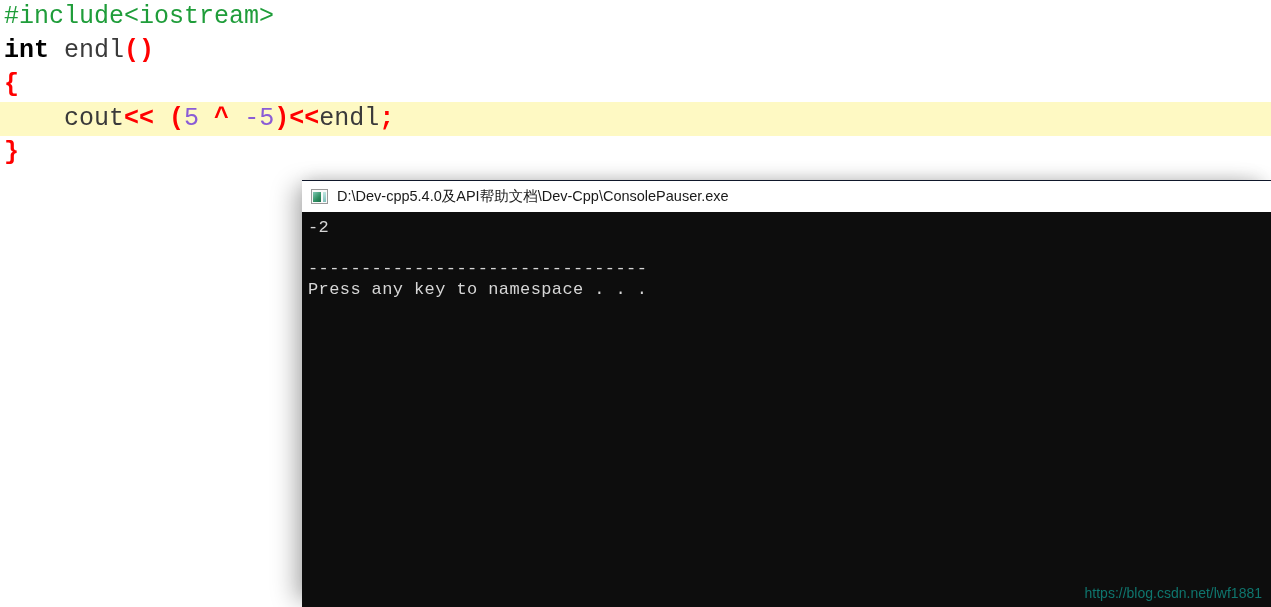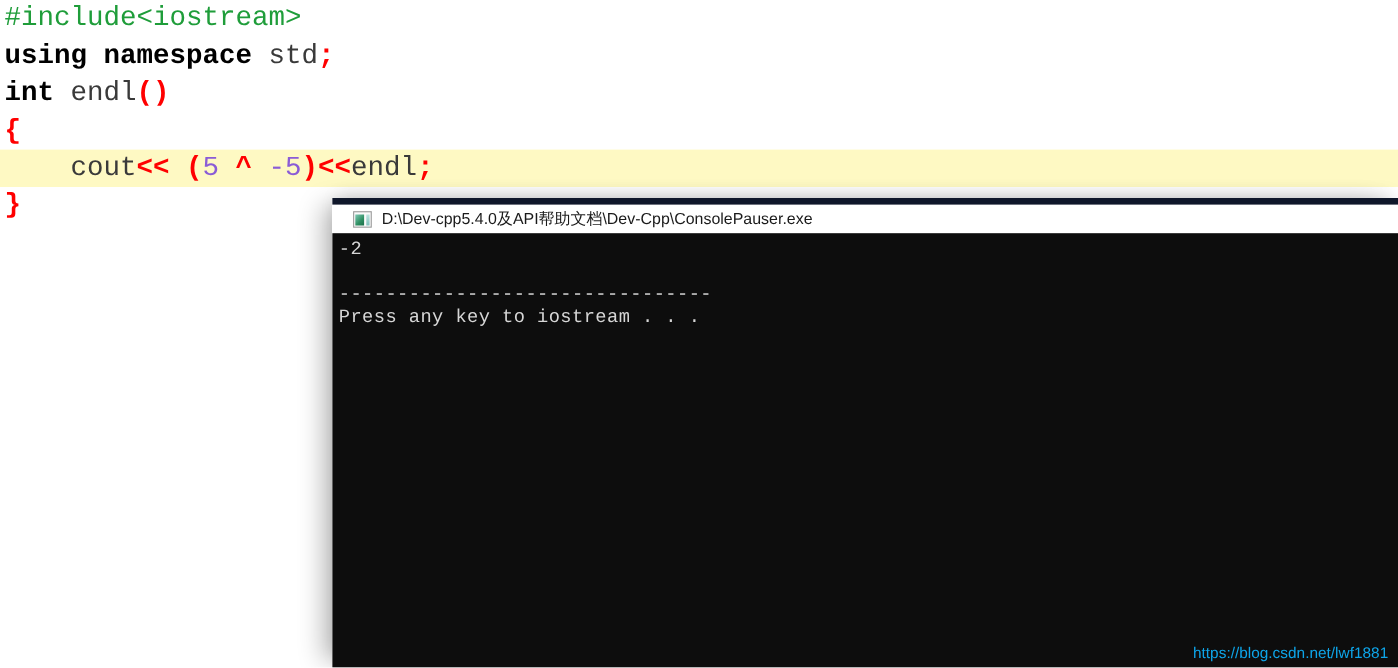--- a/index.html
+++ b/index.html
@@ -55,24 +55,24 @@
     top: 180px;
     width: 969px;
     height: 427px;
     box-shadow: -14px 0 22px -6px rgba(0,0,0,0.28),
                  0 -6px 16px -6px rgba(0,0,0,0.18);
     overflow: hidden;
   }
   #console-titlebar {
     height: 32px;
     background: #ffffff;
-    border-top: 6px solid #0f172a;
+    border-top: 1px solid #0f172a;
     display: flex;
     align-items: center;
-    padding-left: 19px;
+    padding-left: 9px;
     box-sizing: border-box;
   }
   #console-icon {
     width: 17px;
     height: 15px;
     flex: 0 0 auto;
     margin-right: 9px;
     position: relative;
     background: #fafafa;
     border: 1px solid #9a9a9a;
@@ -112,33 +112,32 @@
     white-space: pre;
     letter-spacing: 0.4px;
   }
   .console-line.blank { color: transparent; }
   #watermark {
     position: absolute;
     right: 9px;
     bottom: 6px;
     font-family: "Liberation Sans", sans-serif;
     font-size: 14px;
-    color: #0ea5e9;
+    color: #0f766e;
     white-space: nowrap;
   }
 </style>
 </head>
 <body>
 
 <div id="root">
 
   <div id="editor">
     <div id="code-lines">
         <div class="code-line"><span class="tok-pre">#include&lt;iostream&gt;</span></div>
-        <div class="code-line"><span class="tok-kw">using namespace</span><span class="tok-id"> std</span><span class="tok-punct">;</span></div>
         <div class="code-line"><span class="tok-kw">int</span><span class="tok-id"> endl</span><span class="tok-punct">()</span></div>
         <div class="code-line"><span class="tok-brace">{</span></div>
         <div class="code-line highlight"><span class="tok-id">    cout</span><span class="tok-op">&lt;&lt;</span><span class="tok-id"> </span><span class="tok-punct">(</span><span class="tok-num">5</span><span class="tok-id"> </span><span class="tok-caret">^</span><span class="tok-id"> </span><span class="tok-num">-5</span><span class="tok-punct">)</span><span class="tok-op">&lt;&lt;</span><span class="tok-id">endl</span><span class="tok-punct">;</span></div>
         <div class="code-line"><span class="tok-brace">}</span></div>
       </div>
   </div>
 
   <div id="console-window">
 
     <div id="console-titlebar">
@@ -147,20 +146,20 @@
         <span class="pane-right"></span>
       </span>
       <span id="console-title-text">D:\Dev-cpp5.4.0及API帮助文档\Dev-Cpp\ConsolePauser.exe</span>
     </div>
 
     <div id="console-body">
       <div id="console-output">
           <div class="console-line">-2</div>
           <div class="console-line blank">&nbsp;</div>
           <div class="console-line">--------------------------------</div>
-          <div class="console-line">Press any key to iostream . . .</div>
+          <div class="console-line">Press any key to namespace . . .</div>
         </div>
       <div id="watermark">https://blog.csdn.net/lwf1881</div>
     </div>
 
   </div>
 
 </div>
 
 </body></html>

